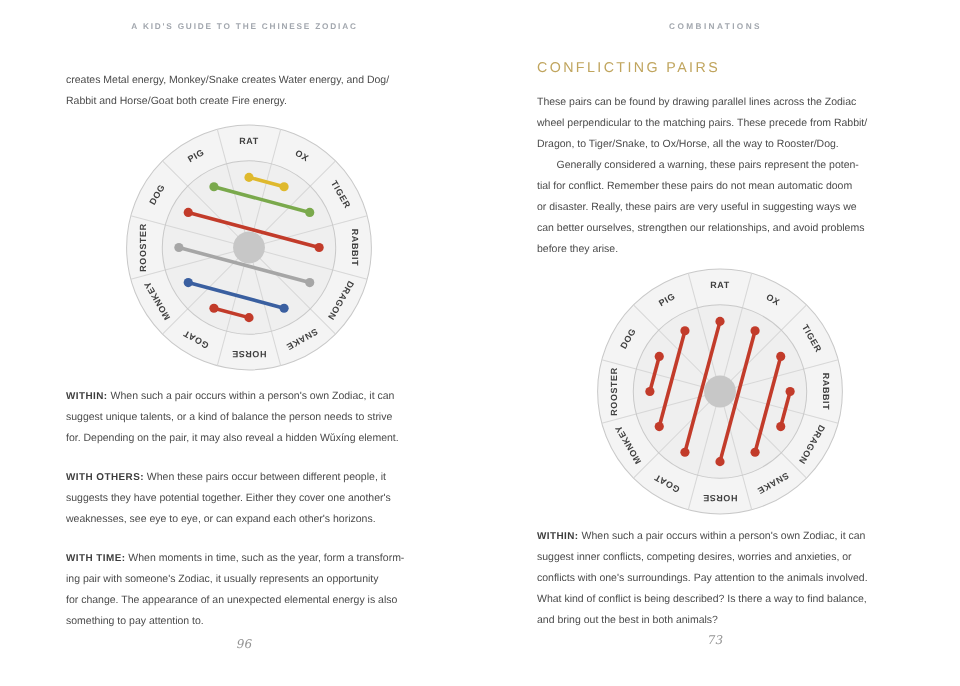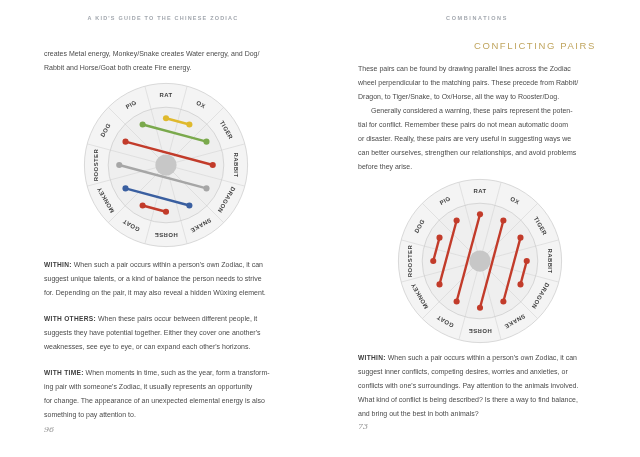--- a/index.html
+++ b/index.html
@@ -2,36 +2,36 @@
 <html><head>
 <meta charset="utf-8">
 <style>
   html,body{margin:0;padding:0;background:#ffffff;}
   .spread{position:relative;width:640px;height:457px;background:#ffffff;overflow:hidden;
           font-family:"Liberation Sans",sans-serif;color:#4b4b4b;}
   .running-head{position:absolute;top:15px;width:238px;text-align:center;
           font-size:5.5px;letter-spacing:1.2px;color:#a2a7ae;font-weight:bold;}
   #rh-left{left:44px;}
   #rh-right{left:358px;letter-spacing:1.6px;}
-  .heading{position:absolute;top:40px;left:358px;width:238px;margin:0;text-align:right;
+  .heading{position:absolute;top:40px;left:358px;width:238px;margin:0;text-align:left;
           font-size:9.5px;font-weight:normal;letter-spacing:1.6px;color:#c0a55e;}
   .textblock{position:absolute;width:238px;}
   #left-intro{left:44px;top:47px;}
   #right-paras{left:358px;top:62px;}
   #left-sections{position:absolute;left:44px;top:258px;width:238px;}
   #right-section{position:absolute;left:358px;top:351px;width:238px;}
   .tline{white-space:nowrap;height:14px;line-height:14px;font-size:7px;color:#4b4b4b;}
   .tline.indent{text-indent:13px;}
   .para{margin:0 0 12px 0;}
   .para:last-child{margin-bottom:0;}
   .lead{font-weight:bold;font-size:6.6px;letter-spacing:0.3px;color:#3d3d3d;}
   .wheel{position:absolute;width:170px;height:170px;}
   #wheel-left-wrap{left:81px;top:80px;}
   #wheel-right-wrap{left:395px;top:176px;}
-  .pagenum{position:absolute;width:238px;text-align:left;
+  .pagenum{position:absolute;width:238px;text-align:center;
           font-family:"DejaVu Serif",serif;font-style:italic;font-size:8px;color:#949494;}
   #pn-left{left:44px;top:425px;}
   #pn-right{left:358px;top:422px;}
 </style>
 </head>
 <body>
 
 <div class="spread">
 
   <section>

